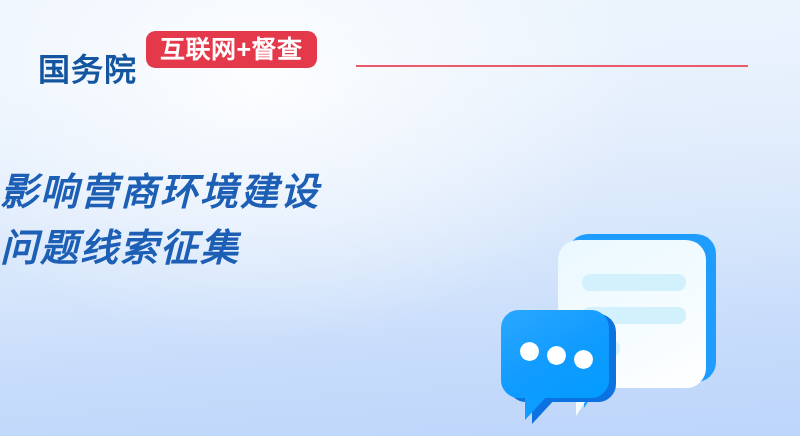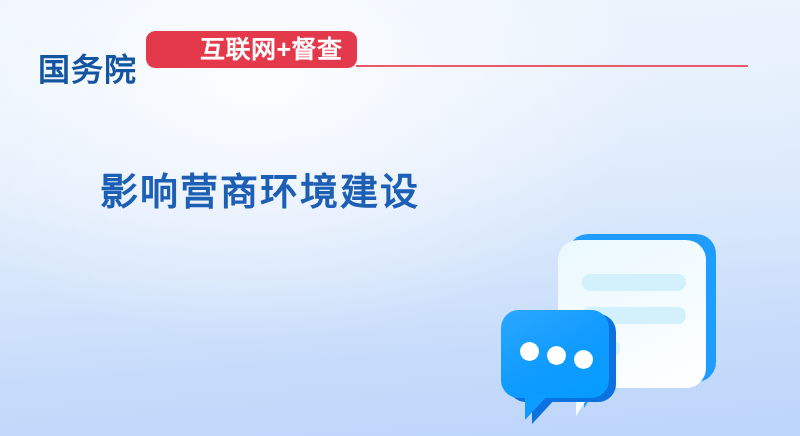--- a/index.html
+++ b/index.html
@@ -70,44 +70,43 @@
     box-sizing: border-box;
   }
   .badge-text {
     font-family: "Liberation Sans", "DejaVu Sans", sans-serif;
     font-size: 25px;
     font-weight: 700;
     color: #ffffff;
     letter-spacing: .5px;
     line-height: 1;
     white-space: nowrap;
-    margin-left: 40px;
   }
   .header-rule {
     position: absolute;
     left: 356px;
     top: 65px;
     width: 392px;
     height: 2px;
     background: #ea5a6a;
   }
 
   
   .headline {
     position: absolute;
     left: 0;
     top: 164px;
     width: 520px;
-    text-align: center;
     color: #1c5fb4;
     font-family: "Liberation Sans", "DejaVu Sans", sans-serif;
     font-weight: 700;
     font-size: 38px;
     line-height: 56px;
     letter-spacing: 2px;
+    font-style: italic;
   }
   .headline .line { display: block; white-space: nowrap; }
 
   
   .illustration {
     position: absolute;
     left: 490px;
     top: 222px;
     width: 290px;
     height: 214px;
@@ -220,20 +219,21 @@
   <div class="header">
     <div class="gov-name">国务院</div>
     <div class="badge">
       <span class="badge-text">互联网+督查</span>
     </div>
   </div>
   <div class="header-rule"></div>
 
   <div class="headline">
     <span class="line">影响营商环境建设</span>
+    <span class="line">问题线索征集</span>
   </div>
 
   <div class="illustration">
 
     <div class="back-shell"></div>
     <div class="back-shell-tail"></div>
 
     <div class="back-body"></div>
     <div class="back-body-tail"></div>
 

